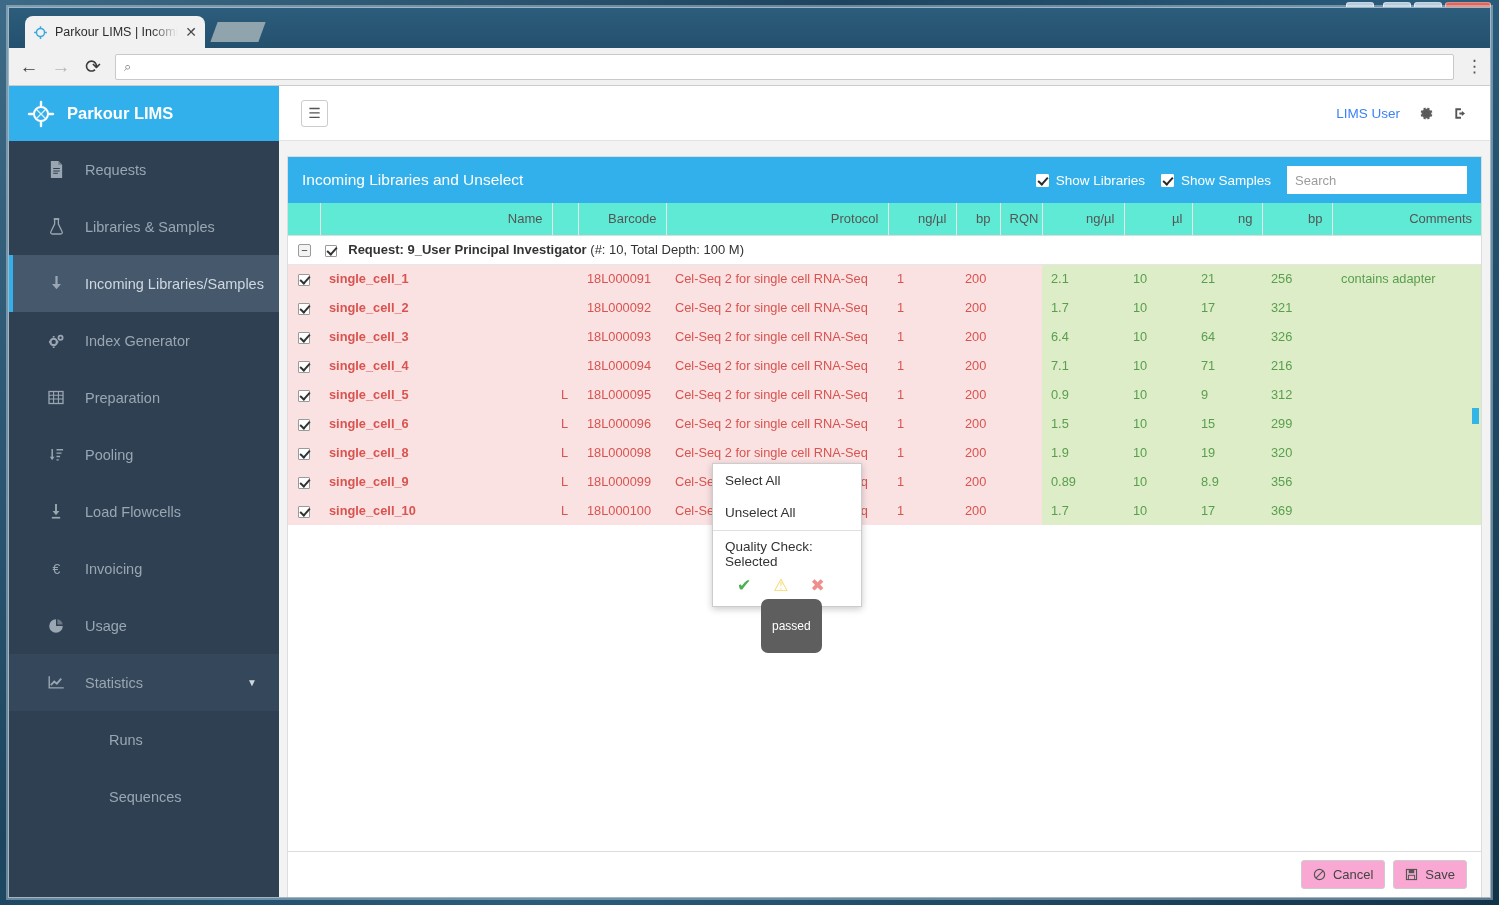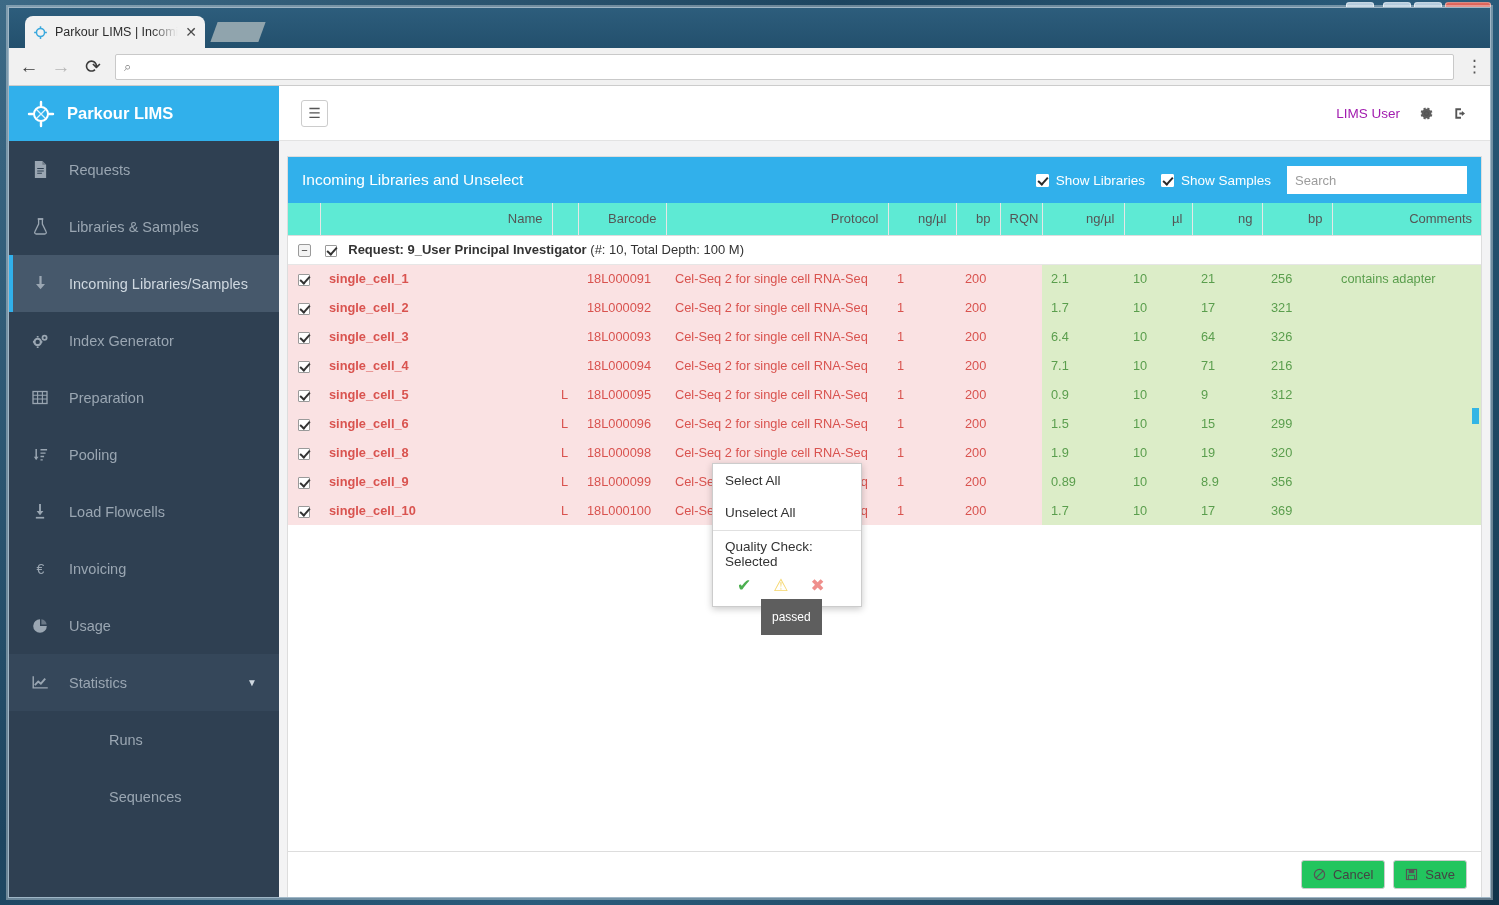--- a/index.html
+++ b/index.html
@@ -87,21 +87,21 @@
 
   
   #sidebar { width: 270px; background: #2f4052; flex-shrink: 0; }
   #brand {
     height: 55px; background: #31b0eb; display: flex; align-items: center;
     padding-left: 18px; gap: 12px;
   }
   #brand .logo { width: 28px; height: 28px; color: #fff; }
   #brand .name { color: #fff; font-size: 16.5px; font-weight: bold; }
   .nav-item {
-    height: 57px; display: flex; align-items: center; padding-left: 20px;
+    height: 57px; display: flex; align-items: center; padding-left: 36px;
     gap: 18px; color: #9aa6b2; font-size: 14.5px; position: relative;
   }
   .nav-item .ic { width: 22px; text-align: center; font-size: 16px; color: #9aa6b2; display:flex; align-items:center; justify-content:center;}
   .nav-item.active { background: #46586b; color: #cfd8e0; }
   .nav-item.active::before {
     content: ""; position: absolute; left: 0; top: 0; bottom: 0; width: 4px; background: #31b0eb;
   }
   .nav-item.open { background: #35475a; }
   .nav-item .caret { position: absolute; right: 22px; font-size: 10px; color: #cfd8e0; }
   .nav-sub {
@@ -114,21 +114,21 @@
   #topbar {
     height: 55px; background: #fff; border-bottom: 1px solid #e3e3e3;
     display: flex; align-items: center; padding: 0 22px; justify-content: space-between;
   }
   .hamburger {
     width: 27px; height: 27px; border: 1px solid #ccc; border-radius: 3px;
     display: flex; align-items: center; justify-content: center;
     font-size: 14px; color: #555; background: #fff;
   }
   .topright { display: flex; align-items: center; gap: 19px; }
-  .topright .uname { font-size: 13.5px; color: #a21caf; }
+  .topright .uname { font-size: 13.5px; color: #3b82f6; }
   .topright .tico { font-size: 15px; color: #555; }
 
   #panel {
     margin: 15px 8px 0 8px; background: #fff;
     border: 1px solid #ddd; flex: 1; display: flex; flex-direction: column;
     min-height: 0; position: relative;
   }
   #panel-head {
     height: 46px; background: #31b0eb; display: flex; align-items: center;
     padding: 0 14px; justify-content: space-between; flex-shrink: 0;
@@ -199,34 +199,34 @@
   }
   #ctx .mi { height: 31px; display: flex; align-items: center; padding: 16px 12px; font-size: 13.5px; color: #333; }
   #ctx .sep { height: 1px; background: #e0e0e0; margin: 2px 0; }
   #ctx .qc-label { padding: 6px 12px 2px 12px; font-size: 13.5px; color: #333; }
   #ctx .qc-icons { display: flex; gap: 22px; padding: 4px 0 10px 24px; font-size: 17px; }
   .qc-pass { color: #4caf50; }
   .qc-warn { color: #f5d76e; }
   .qc-fail { color: #ef8f8c; }
   #tooltip {
     position: absolute; left: 473px; top: 396px; background: #5e5e5e;
-    color: #fff; font-size: 12px; padding: 11px 11px; border-radius: 0; z-index: 45;
+    color: #fff; font-size: 12px; padding: 20px 11px; border-radius: 7px; z-index: 45;
   }
   #vscroll-thumb {
     position: absolute; right: 2px; top: 205px; width: 7px; height: 16px;
     background: #33b5e5; z-index: 20;
   }
 
   #panel-foot {
     height: 46px; border-top: 1px solid #ddd; background: #fff;
     display: flex; align-items: center; justify-content: flex-end;
     gap: 8px; padding: 0 14px; flex-shrink: 0;
   }
   .btn {
-    height: 29px; border: 1px solid #ccc; background: #22c55e; border-radius: 3px;
+    height: 29px; border: 1px solid #ccc; background: #f9a8d4; border-radius: 3px;
     display: flex; align-items: center; gap: 7px; padding: 0 11px;
     font-size: 13px; color: #444; font-family: "Liberation Sans", sans-serif;
   }
   .btn .bi { font-size: 13px; color: #555; }
 </style>
 </head>
 <body>
 
 <div id="desktop">
 

